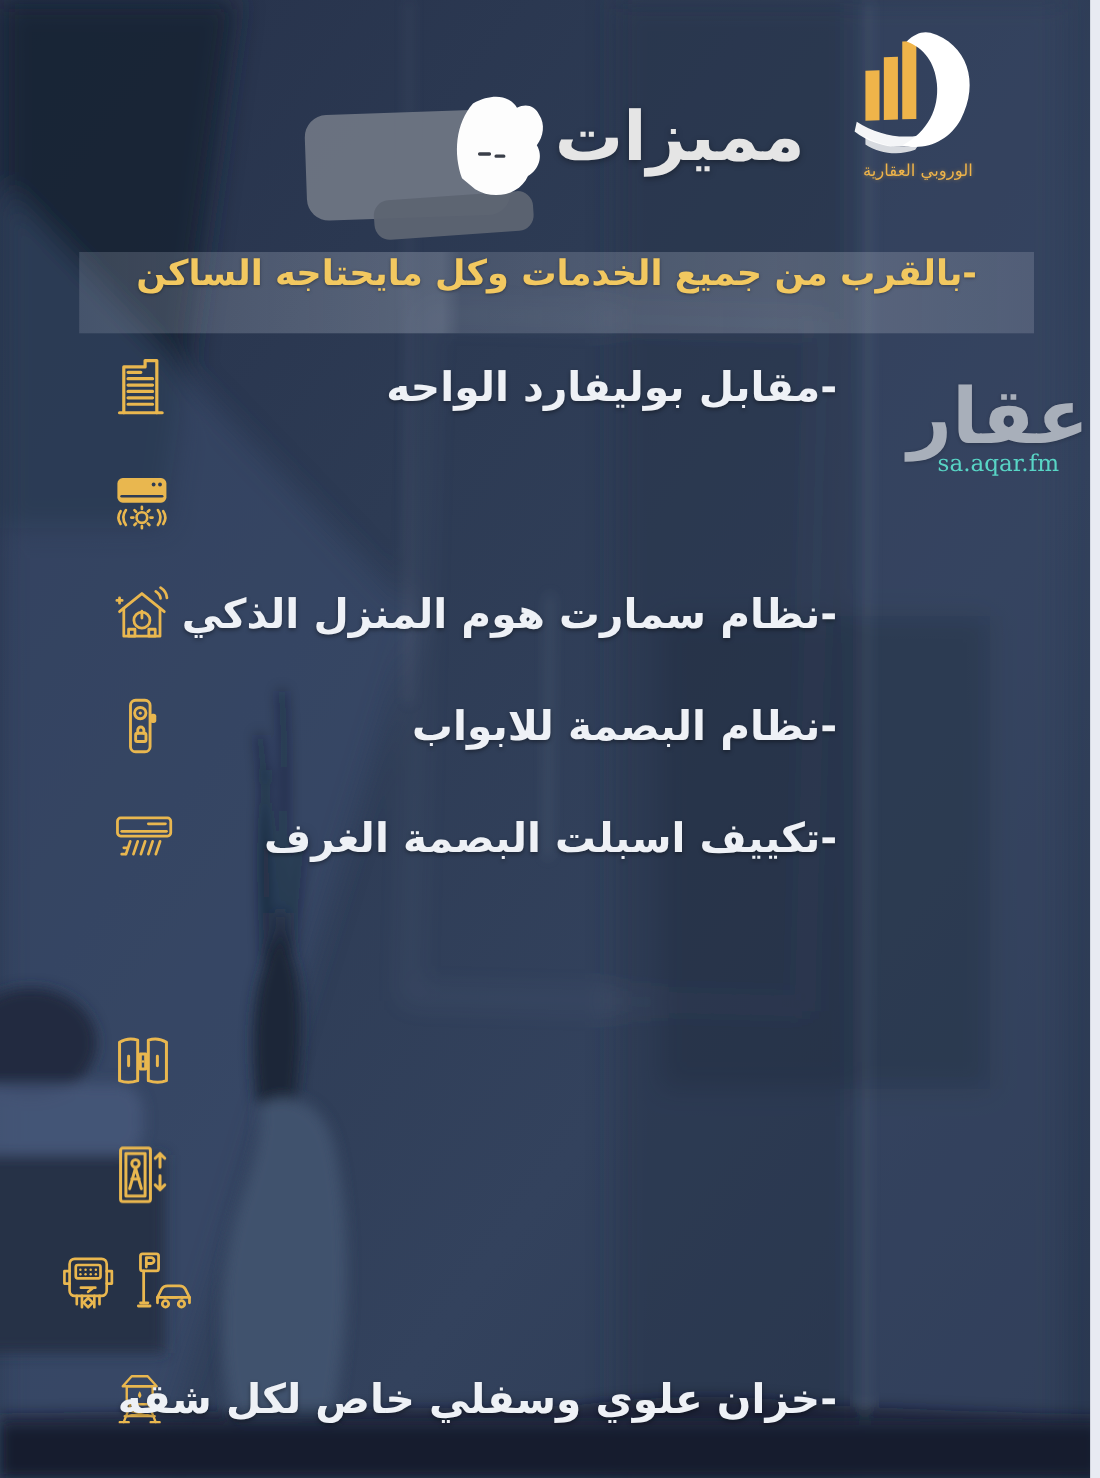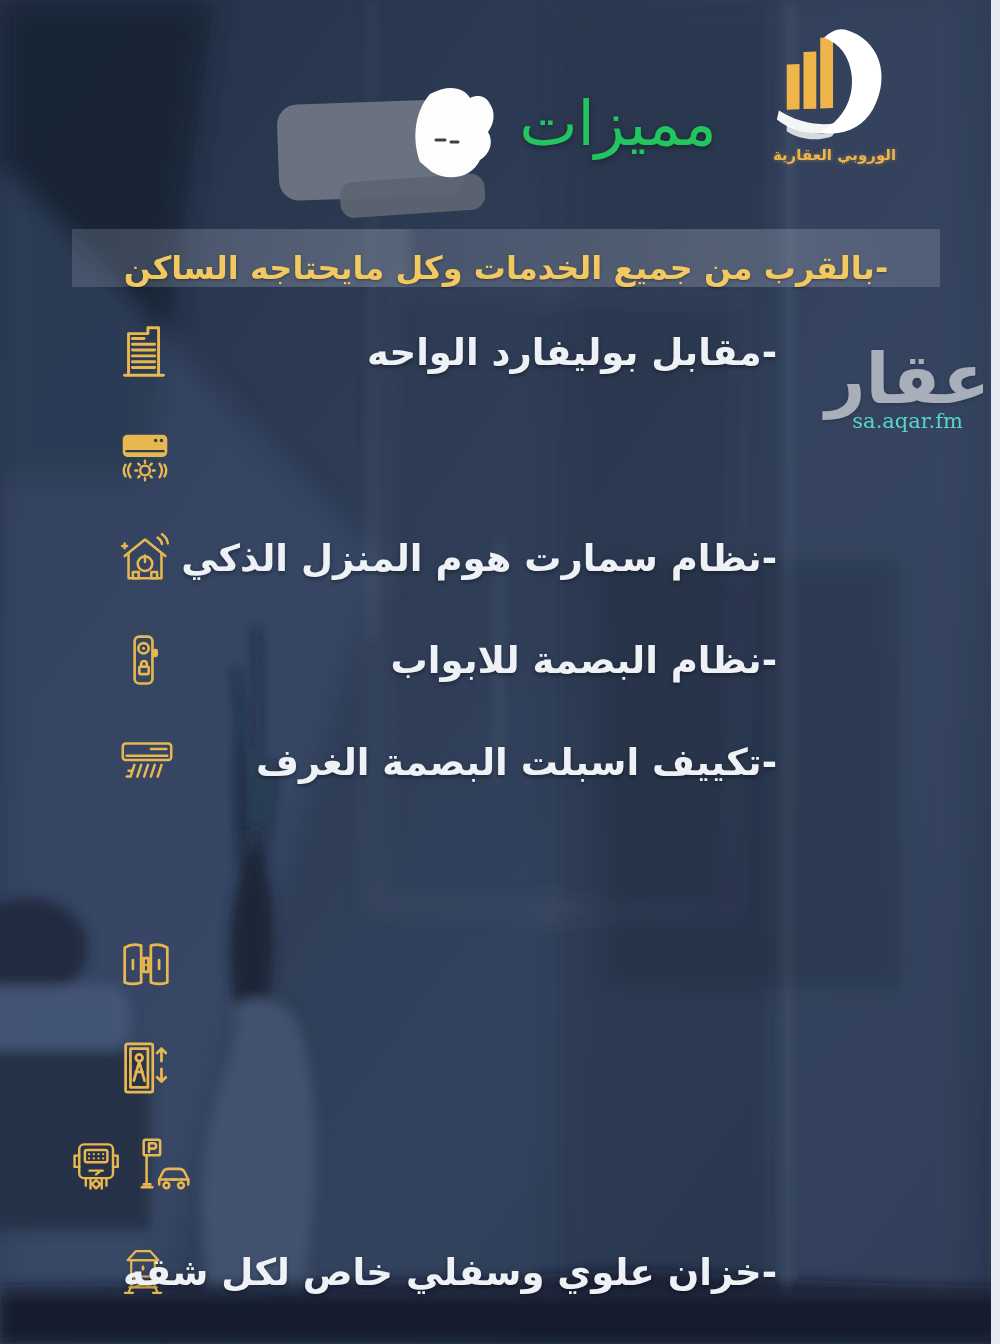--- a/index.html
+++ b/index.html
@@ -7,54 +7,54 @@
     width:1000px;height:1344px;position:relative;overflow:hidden;
     background:#2e3c54;
     font-family:"DejaVu Sans","Liberation Sans",sans-serif;
   }
   .stage{position:absolute;inset:0;width:1000px;height:1344px;}
   .bg{position:absolute;inset:0;z-index:0;}
   .right-strip{position:absolute;right:0;top:0;width:9px;height:100%;background:#e8eaf2;z-index:9;}
 
   
   .logo{position:absolute;right:58px;top:20px;width:215px;text-align:center;z-index:4;}
-  .logo-text{margin-top:-6px;font-size:15px;font-weight:bold;color:#efb44a;
+  .logo-text{margin-top:-6px;font-size:15px;font-weight:normal;color:#efb44a;
     text-shadow:0 0 4px rgba(239,180,74,.45);letter-spacing:.5px;}
 
   
   .censor{position:absolute;left:270px;top:82px;z-index:3;}
   .page-title{
     position:absolute;left:498px;top:90px;width:240px;text-align:center;z-index:3;
-    font-size:62px;font-weight:normal;color:#22c55e;line-height:1.1;
+    font-size:62px;font-weight:bold;color:#e5e5e5;line-height:1.1;
     text-shadow:0 2px 6px rgba(0,0,0,.35);
   }
 
   
   .intro-bar{
-    position:absolute;left:72px;top:229px;width:868px;height:58px;z-index:3;
+    position:absolute;left:72px;top:229px;width:868px;height:74px;z-index:3;
     background:linear-gradient(90deg,
       rgba(148,157,175,.26) 0%, rgba(168,177,192,.36) 38%,
       rgba(148,157,175,.27) 40%, rgba(164,172,188,.34) 74%,
       rgba(150,158,175,.30) 100%);
-    display:flex;align-items:flex-end;justify-content:center;
+    display:flex;align-items:flex-start;justify-content:center;
   }
   .intro-text{
     direction:rtl;font-size:32px;font-weight:bold;color:#f2c860;white-space:nowrap;
     text-shadow:0 1px 3px rgba(0,0,0,.35);
   }
 
   
   .watermark{position:absolute;right:10px;top:346px;text-align:center;z-index:4;pointer-events:none;}
   .wm-brand{font-size:70px;font-weight:bold;color:#c3c7cf;opacity:.82;line-height:.95;
     text-shadow:0 1px 4px rgba(0,0,0,.25);}
   .wm-domain{font-family:"DejaVu Serif","Liberation Serif",serif;font-size:21px;color:#5eead4;
     opacity:.88;margin-top:-4px;}
 
   
-  .row{position:absolute;left:16px;width:868px;height:70px;z-index:3;}
+  .row{position:absolute;left:0;width:868px;height:70px;z-index:3;}
   .row .icon{position:absolute;left:98px;top:50%;transform:translateY(-50%);line-height:0;}
   .row .icon-pair{position:absolute;left:52px;top:50%;transform:translateY(-50%);
     display:flex;gap:6px;line-height:0;}
   .row .label{
     position:absolute;right:107px;top:50%;transform:translateY(-50%);
     direction:rtl;font-size:37px;font-weight:600;color:#eef1f6;white-space:nowrap;
     text-shadow:0 2px 4px rgba(0,0,0,.38);
   }
   svg.ic{overflow:visible;}
 </style>

